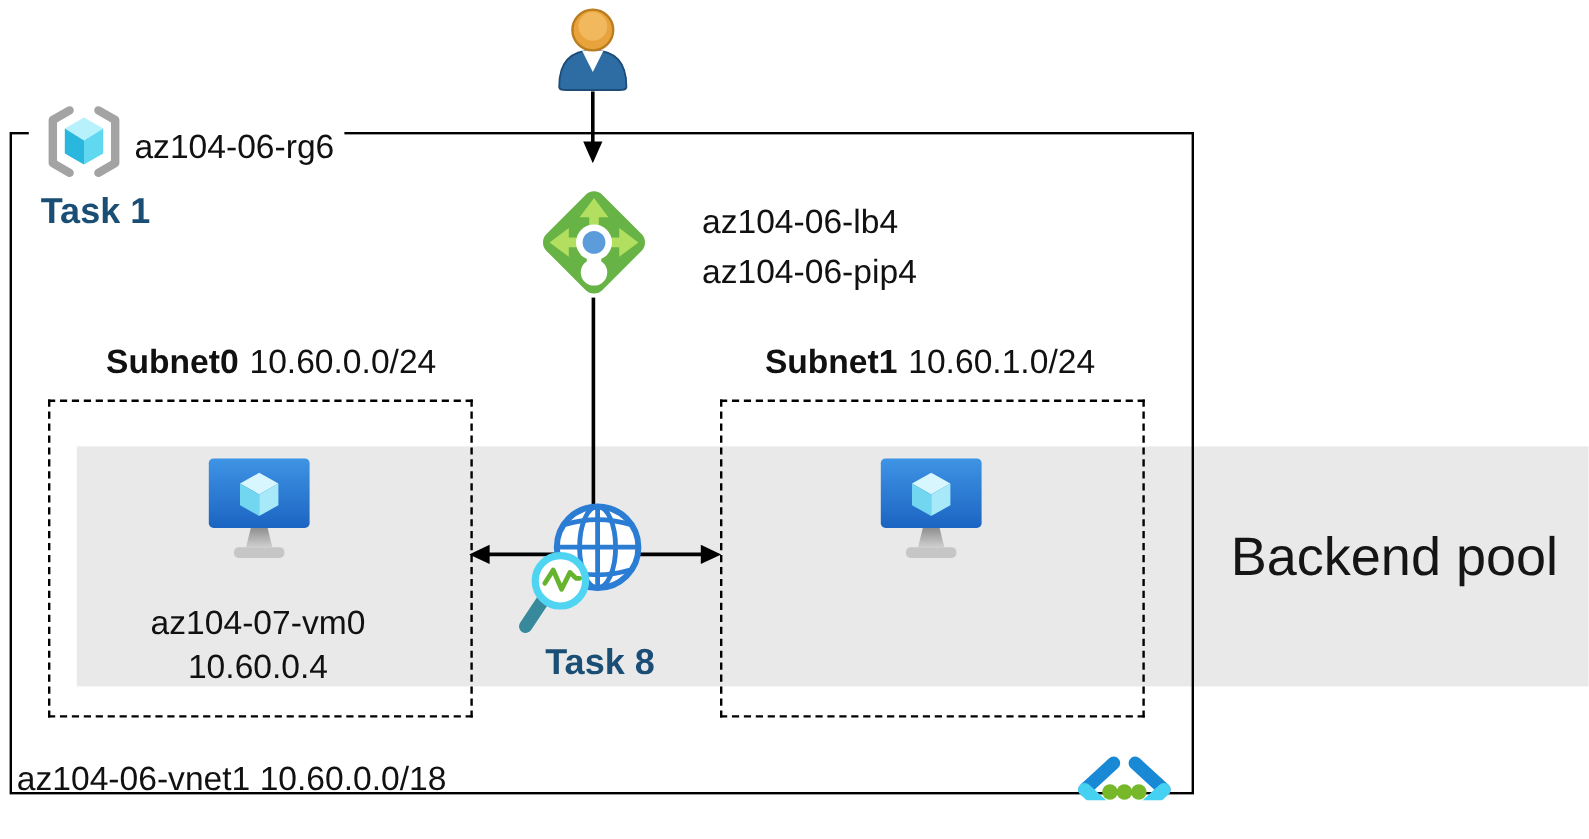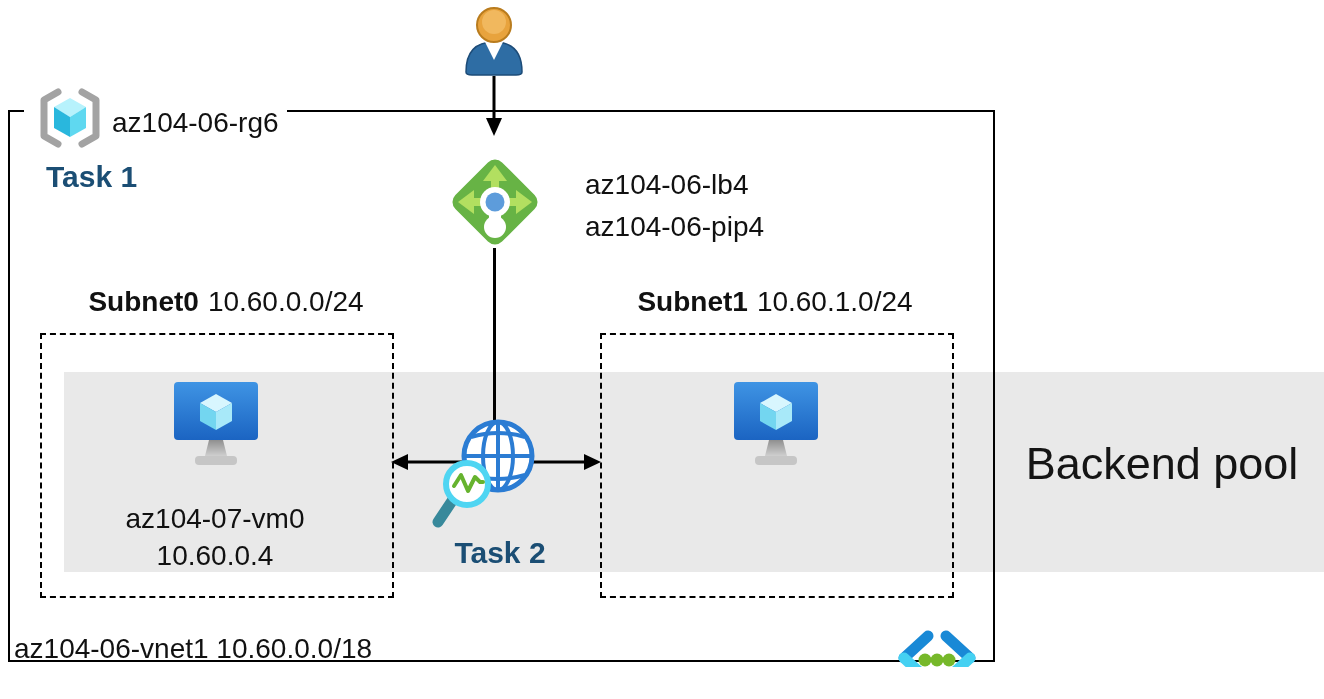--- a/index.html
+++ b/index.html
@@ -37,21 +37,21 @@
   <div class="abs whitebg" style="left:24px;top:86px;width:76px;height:64px;">
     <svg width="76" height="64" viewBox="0 0 76 64">
       <path d="M26,6 L12,14 L12,50 L26,58" fill="none" stroke="#a3a3a3" stroke-width="7" stroke-linejoin="round" stroke-linecap="round"></path>
       <path d="M50,6 L64,14 L64,50 L50,58" fill="none" stroke="#a3a3a3" stroke-width="7" stroke-linejoin="round" stroke-linecap="round"></path>
       <polygon points="38,12 54,21 38,31 22,21" fill="#b7f2fc"></polygon>
       <polygon points="22,21 38,31 38,51 22,42" fill="#29b7dd"></polygon>
       <polygon points="54,21 38,31 38,51 54,42" fill="#5fd8f0"></polygon>
     </svg>
   </div>
   <div class="abs lbl f28 whitebg" style="left:104px;top:106px;">az104-06-rg6</div>
-  <div class="abs lbl f30b" style="left:46px;top:160px;text-align:right;">Task 1</div>
+  <div class="abs lbl f30b" style="left:34px;top:160px;text-align:right;">Task 1</div>
 
   <div class="abs" style="left:459px;top:4px;">
     <svg width="70" height="72" viewBox="0 0 70 72">
       <path d="M7,68 C7,46 18,38 35,38 C52,38 63,46 63,68 C63,71 60,71 57,71 L13,71 C10,71 7,71 7,68 Z" fill="#2e6da4" stroke="#1d4c78" stroke-width="1.5"></path>
       <polygon points="26,38 35,56 44,38" fill="#fff"></polygon>
       <circle cx="35" cy="21" r="17" fill="#e8a33d" stroke="#b97c1e" stroke-width="2"></circle>
       <circle cx="35" cy="18" r="12" fill="#f2bd66" opacity="0.8"></circle>
     </svg>
   </div>
 
@@ -142,21 +142,21 @@
       <line x1="73" y1="7" x2="73" y2="75" stroke="#2b7cd3" stroke-width="4"></line>
       <line x1="39" y1="41" x2="107" y2="41" stroke="#2b7cd3" stroke-width="4"></line>
       <path d="M46,22 Q73,14 100,22" fill="none" stroke="#2b7cd3" stroke-width="4"></path>
       <path d="M46,60 Q73,68 100,60" fill="none" stroke="#2b7cd3" stroke-width="4"></path>
       <line x1="27" y1="86" x2="13" y2="107" stroke="#38899b" stroke-width="11" stroke-linecap="round"></line>
       <circle cx="42" cy="69" r="21" fill="#fff" stroke="#4fd5f2" stroke-width="6"></circle>
       <polyline points="29,71 36,60 43,76 50,62 55,67 58,67" fill="none" stroke="#66b32e" stroke-width="4" stroke-linejoin="round" stroke-linecap="round"></polyline>
     </svg>
   </div>
 
-  <div class="abs lbl f30b center" style="left:400px;top:536px;width:200px;">Task 2</div>
+  <div class="abs lbl f30b center" style="left:400px;top:536px;width:200px;">Task 8</div>
 
   <div class="abs lbl backend-lbl center" style="left:1000px;top:444px;width:324px;">Backend pool</div>
 
   <div class="abs lbl f28" style="left:14px;top:632px;">az104-06-vnet1 10.60.0.0/18</div>
 
   <div class="abs" style="left:893px;top:629px;">
     <svg width="88" height="62" viewBox="0 0 88 62">
       <line x1="35" y1="7" x2="11" y2="29" stroke="#1989d6" stroke-width="11" stroke-linecap="round"></line>
       <line x1="11" y1="29" x2="35" y2="51" stroke="#45d1f2" stroke-width="11" stroke-linecap="round"></line>
       <line x1="53" y1="7" x2="77" y2="29" stroke="#1989d6" stroke-width="11" stroke-linecap="round"></line>

